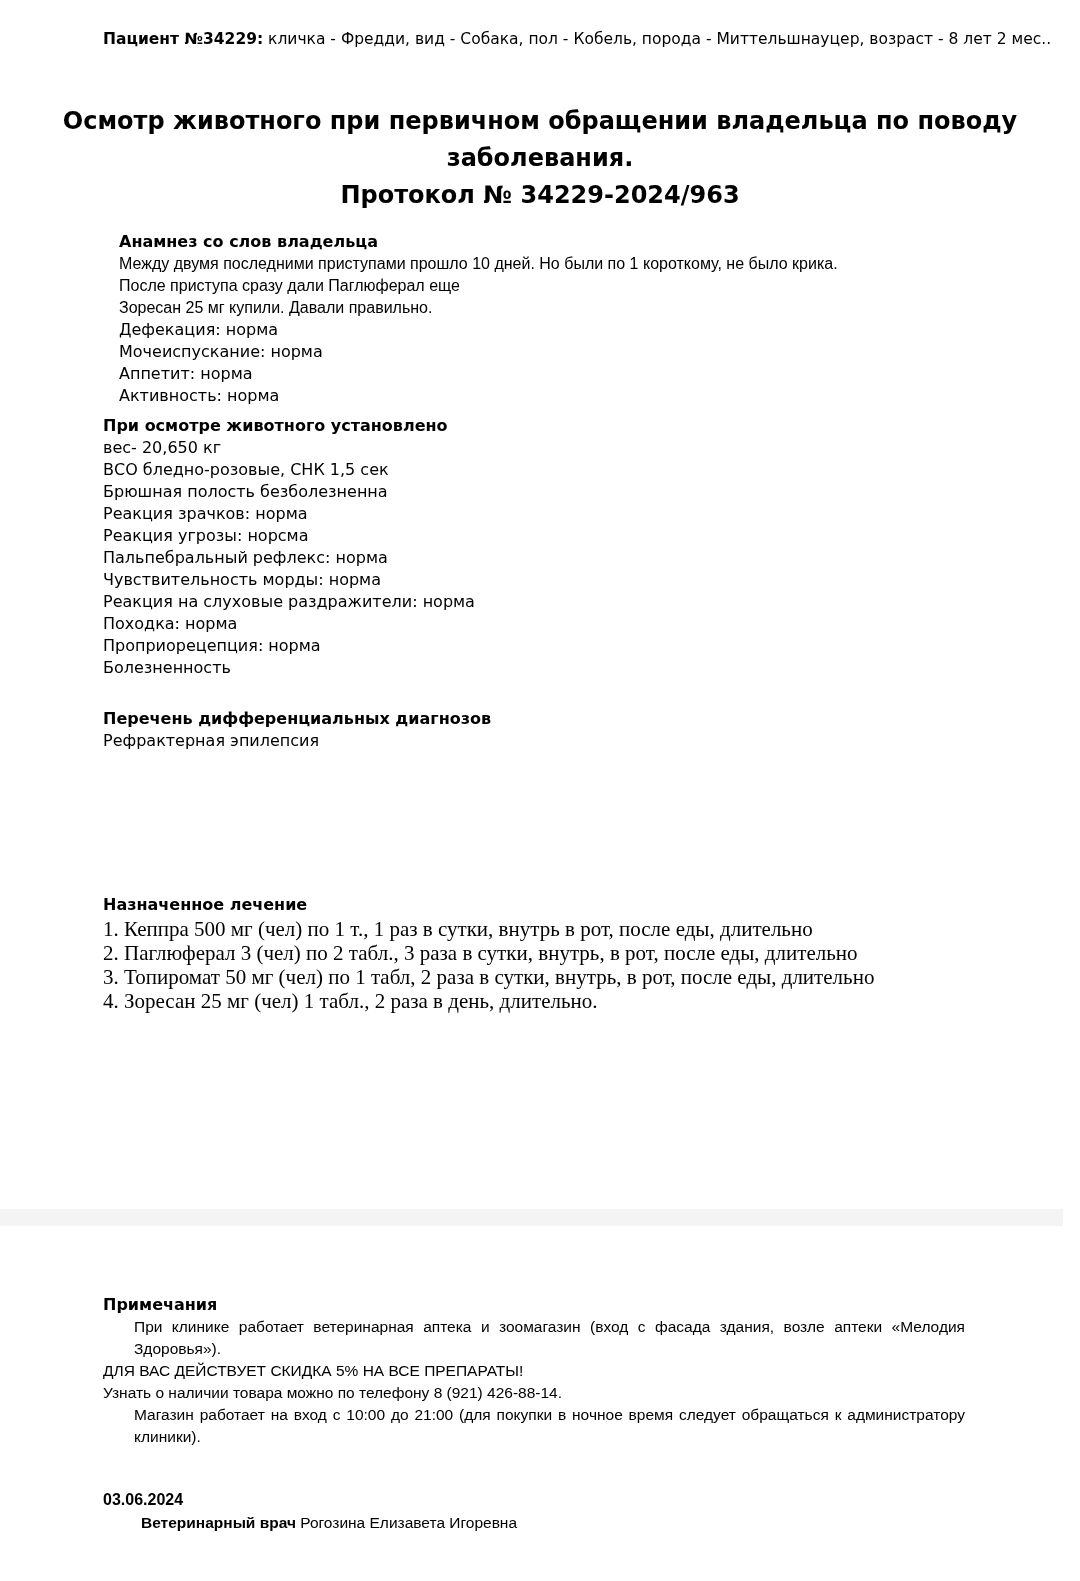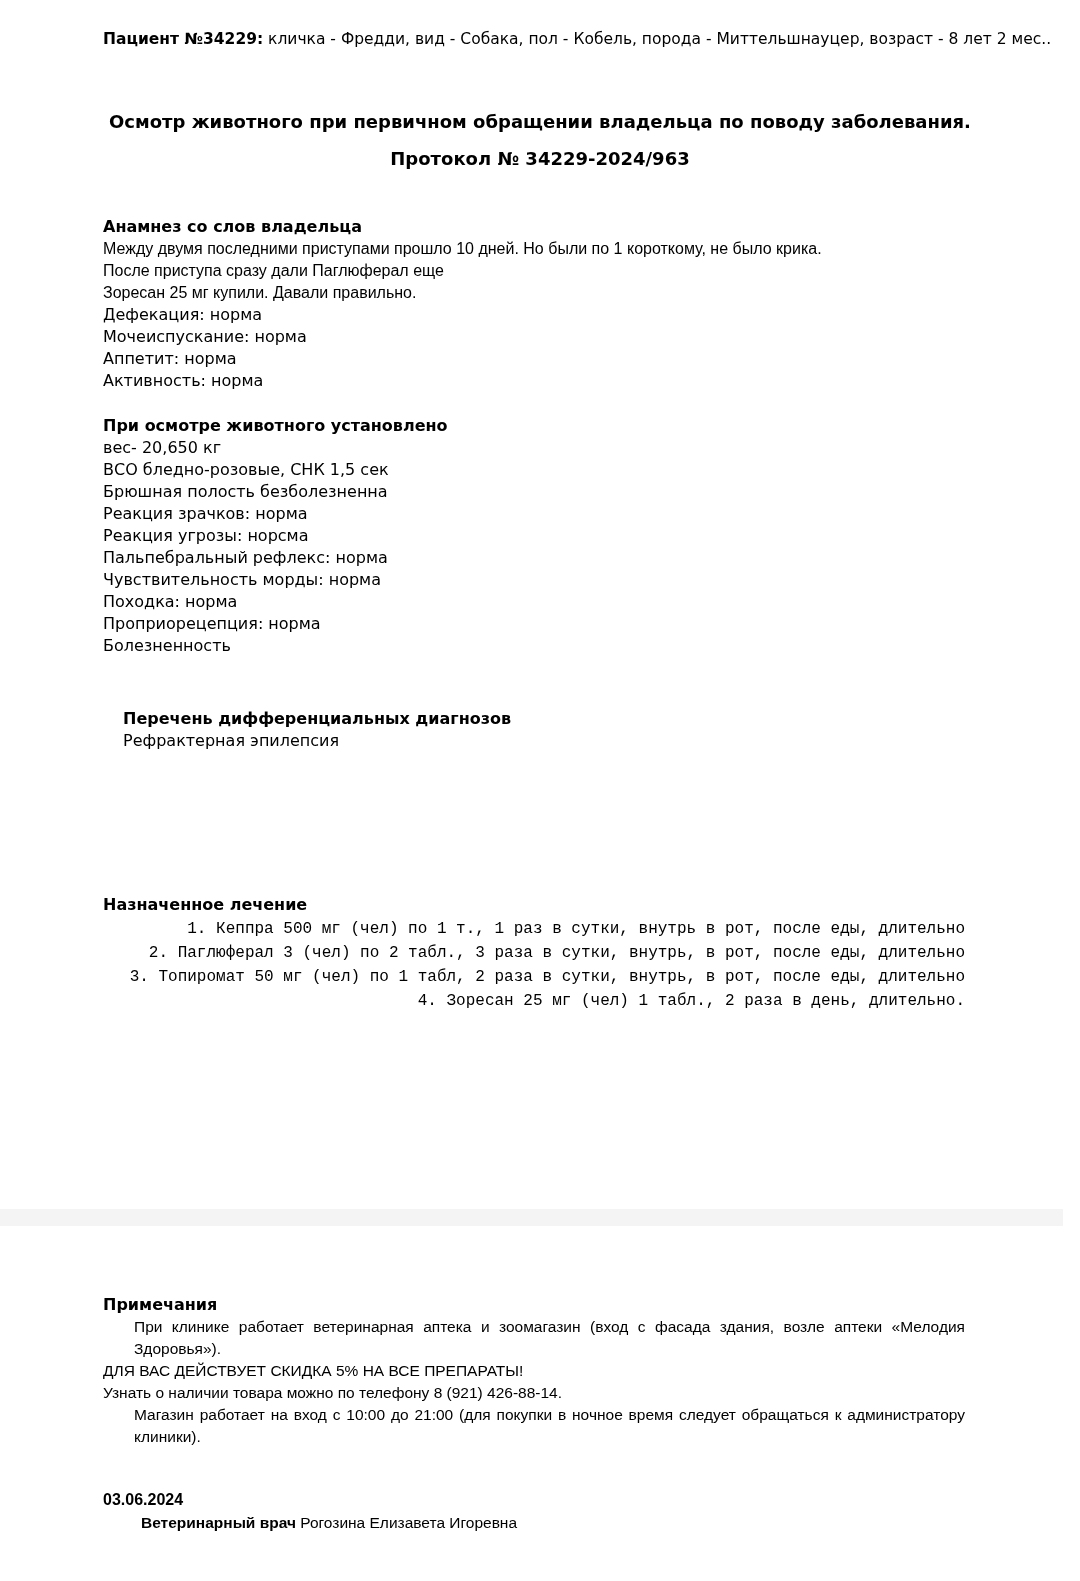--- a/index.html
+++ b/index.html
@@ -27,49 +27,48 @@
     line-height: 20px;
     white-space: nowrap;
   }
   .doc-title {
     position: absolute;
     top: 103px;
     left: 0;
     width: 1080px;
     text-align: center;
     font-weight: bold;
-    font-size: 18px;
+    font-size: 24px;
     line-height: 37px;
   }
   .section {
     position: absolute;
     left: 103px;
     width: 862px;
   }
   .sec-heading {
     margin: 0;
     font-weight: bold;
     font-size: 16px;
     line-height: 22px;
   }
   .line {
     font-size: 16px;
     line-height: 22px;
     white-space: nowrap;
   }
-  #sec-anamnesis { top: 216px; }
+  #sec-anamnesis { top: 231px; margin-left: 16px; }
   #sec-exam { top: 415px; }
-  #sec-diff { top: 708px; margin-left: 20px; }
+  #sec-diff { top: 708px; }
   #sec-treatment { top: 892px; }
   #sec-treatment .sec-heading { line-height: 25px; }
   #sec-treatment .line {
     line-height: 24px;
-    font-size: 16px;
-    font-family: Liberation Mono, monospace;
-    text-align: right;
+    font-size: 21px;
+    font-family: Liberation Serif, serif;
   }
   .divider-bar {
     position: absolute;
     top: 1209px;
     left: 0;
     width: 1080px;
     height: 17px;
     background: #f4f4f4;
   }
   #sec-notes { top: 1294px; }
@@ -126,20 +125,21 @@
 
   <div class="section" id="sec-exam">
     <h2 class="sec-heading">При осмотре животного установлено</h2>
     <div class="line">вес- 20,650 кг</div>
     <div class="line">ВСО бледно-розовые, СНК 1,5 сек</div>
     <div class="line">Брюшная полость безболезненна</div>
     <div class="line">Реакция зрачков: норма</div>
     <div class="line">Реакция угрозы: норсма</div>
     <div class="line">Пальпебральный рефлекс: норма</div>
     <div class="line">Чувствительность морды: норма</div>
+    <div class="line">Реакция на слуховые раздражители: норма</div>
     <div class="line">Походка: норма</div>
     <div class="line">Проприорецепция: норма</div>
     <div class="line">Болезненность</div>
   </div>
 
   <div class="section" id="sec-diff">
     <h2 class="sec-heading">Перечень дифференциальных диагнозов</h2>
     <div class="line">Рефрактерная эпилепсия</div>
   </div>
 

